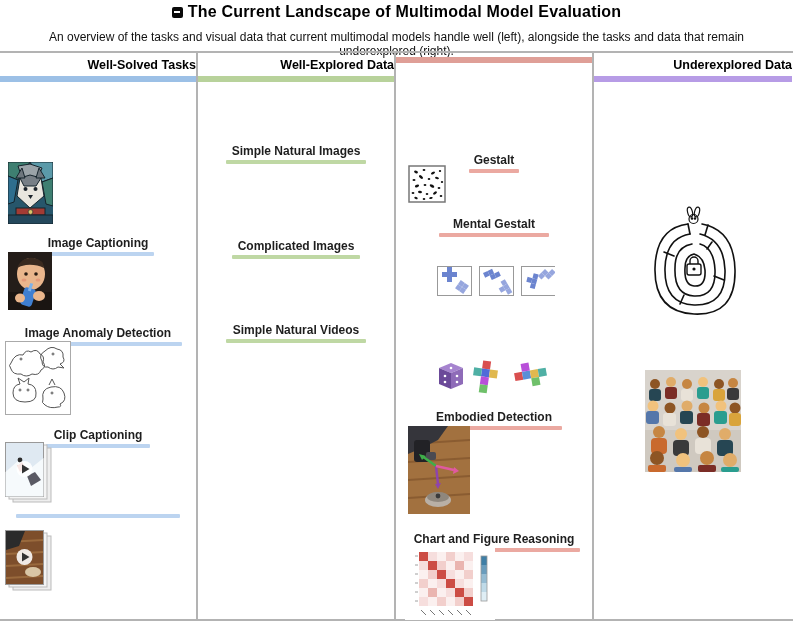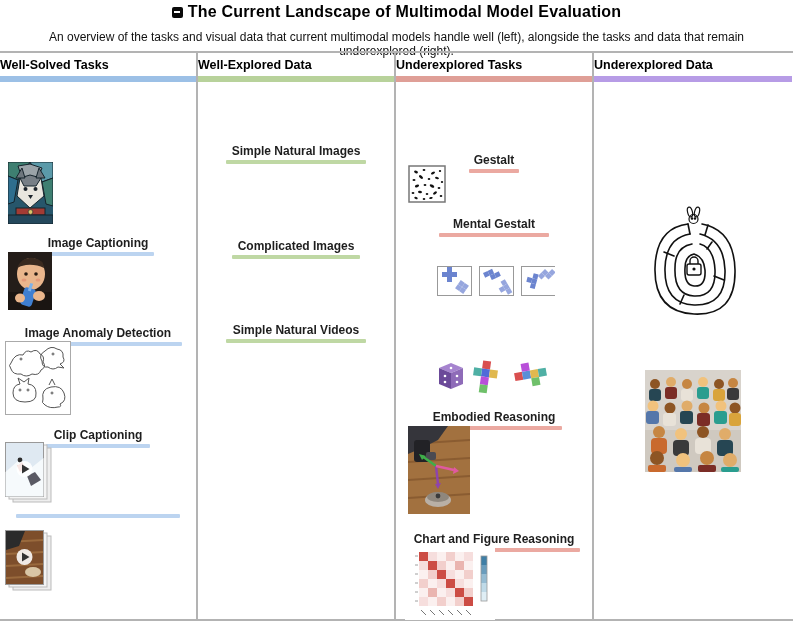--- a/index.html
+++ b/index.html
@@ -10,21 +10,21 @@
   .title-icon{display:inline-block;width:11px;height:11px;background:#0a0a0a;border-radius:2px;
               position:relative;vertical-align:-1px;margin-right:5px;}
   .title-icon::after{content:"";position:absolute;left:2px;top:4px;width:6px;height:2px;background:#fff;}
   .caption-row{position:absolute;top:31px;left:14px;width:765px;text-align:center;
                font-size:12px;color:#111;line-height:1.15;}
   .board{position:absolute;top:51px;left:0;width:793px;height:570px;
          border-top:2px solid #b3b3b3;border-bottom:2px solid #b3b3b3;
          display:flex;box-sizing:border-box;}
   .col{position:relative;width:198px;height:100%;border-right:2px solid #b3b3b3;box-sizing:border-box;}
   .col:last-child{border-right:none;}
-  .col-header{margin-top:5px;text-align:left;font-size:12.5px;font-weight:bold;color:#000;}
+  .col-header{margin-top:5px;text-align:right;font-size:12.5px;font-weight:bold;color:#000;}
   .col-bar{height:6px;width:100%;margin-top:4px;}
   .sub{position:absolute;left:0;width:100%;text-align:center;}
   .sub .lbl{display:inline-block;font-size:12px;font-weight:bold;color:#1e1e1e;padding:0 3px;}
   .sub .ul{display:block;height:4px;margin-top:1px;border-radius:1px;}
   .img{position:absolute;}
   svg{display:block;}
 </style>
 </head>
 <body>
 
@@ -156,21 +156,20 @@
       <span class="lbl">Complicated Images</span>
       <span class="ul" style="margin: 1px auto 0px; width: 128px; background: rgb(191, 216, 164);"></span>
     </div>
     <div class="sub" style="top:267px">
       <span class="lbl">Simple Natural Videos</span>
       <span class="ul" style="margin: 1px auto 0px; width: 140px; background: rgb(191, 216, 164);"></span>
     </div>
   </div>
 
   <div class="col">
-    <div class="col-header">Underexplored Tasks</div>
     <div class="col-bar" style="background: rgb(223, 159, 151);"></div>
 
     <div class="sub" style="top:97px">
       <span class="lbl">Gestalt</span>
       <span class="ul" style="margin: 1px auto 0px; width: 50px; background: rgb(235, 169, 161);"></span>
     </div>
     <div class="img" style="top:112px;left:12px">
       <svg width="38" height="38" viewBox="0 0 38 38">
         <rect x="1" y="1" width="36" height="36" fill="#ffffff" stroke="#777" stroke-width="1.5"></rect>
         <g fill="#111">
@@ -279,21 +278,21 @@
             <rect x="8" y="8" width="8" height="8" fill="#5a8ed6"></rect>
           <rect x="16" y="8" width="8" height="8" fill="#e0b84f"></rect>
             <rect x="24" y="8" width="8" height="8" fill="#4fb0a5"></rect>
           <rect x="8" y="0" width="8" height="8" fill="#b84fd9"></rect>
             <rect x="16" y="16" width="8" height="8" fill="#6fc06a"></rect>
         </g>
       </svg>
     </div>
 
     <div class="sub" style="top:354px">
-      <span class="lbl">Embodied Reasoning</span>
+      <span class="lbl">Embodied Detection</span>
       <span class="ul" style="margin: 1px auto 0px; width: 136px; background: rgb(235, 169, 161);"></span>
     </div>
     <div class="img" style="top:373px;left:12px">
       <svg width="62" height="88" viewBox="0 0 62 88">
         <rect width="62" height="88" fill="#a2713f"></rect>
         <g stroke="#8a5c31" stroke-width="2">
           <line x1="0" y1="18" x2="62" y2="14"></line>
             <line x1="0" y1="36" x2="62" y2="32"></line>
           <line x1="0" y1="54" x2="62" y2="50"></line>
             <line x1="0" y1="72" x2="62" y2="68"></line>

